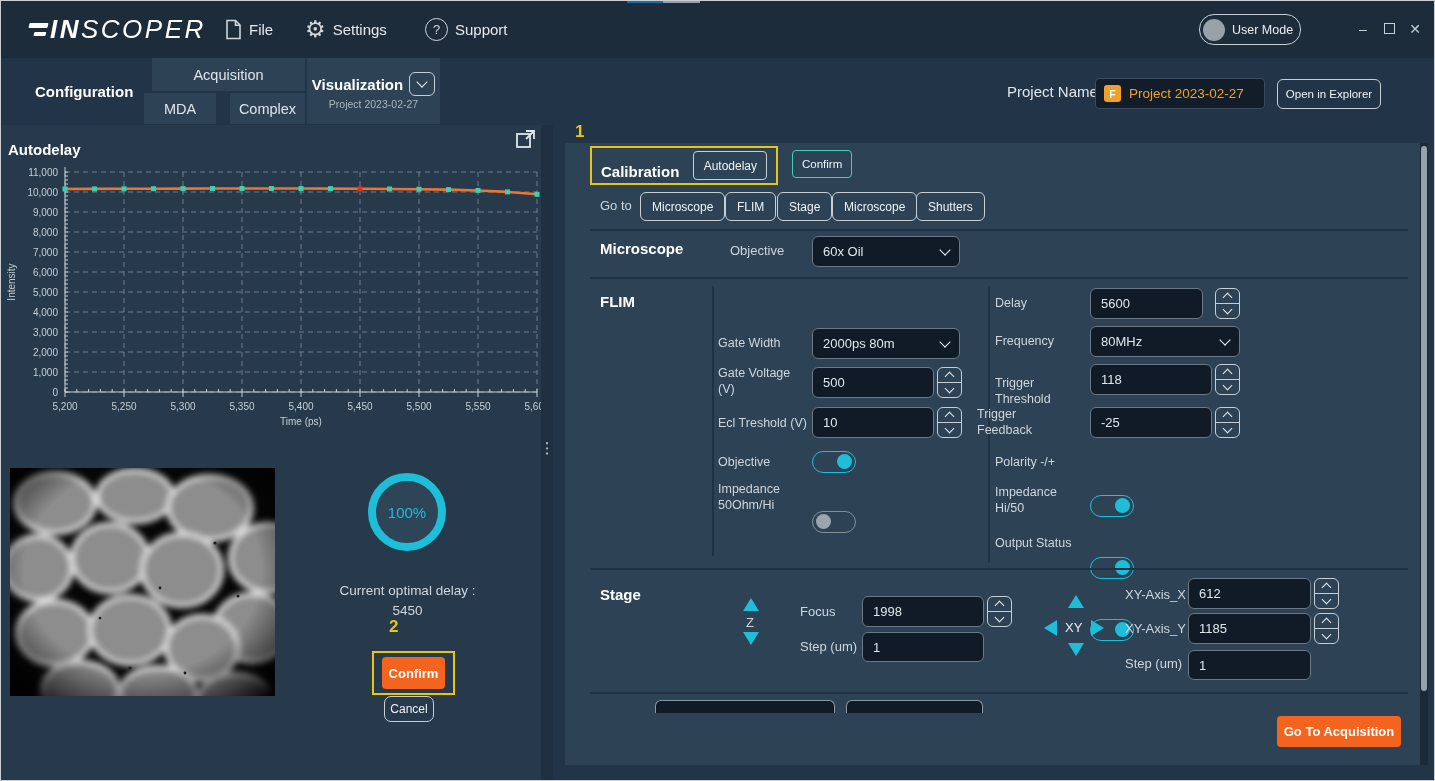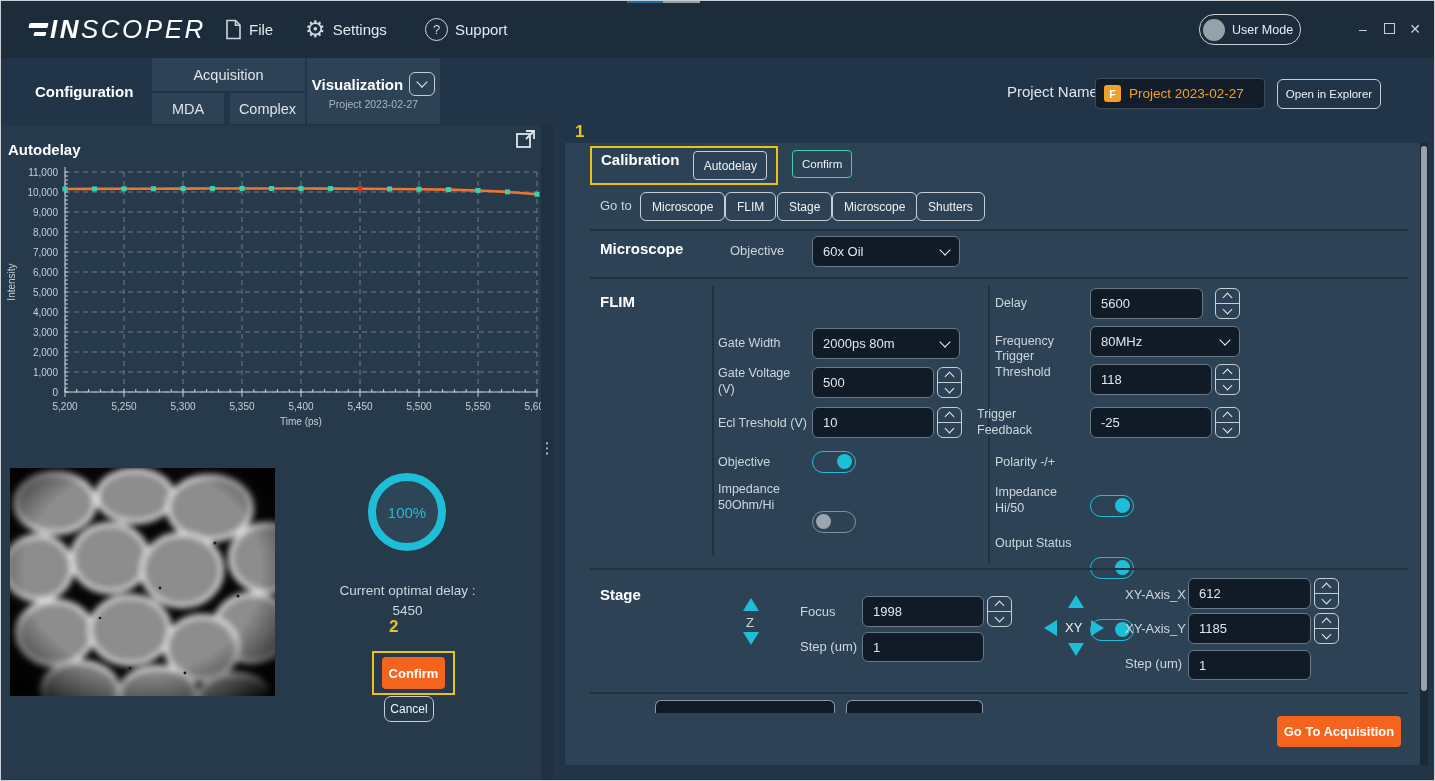--- a/index.html
+++ b/index.html
@@ -149,21 +149,21 @@
   <div class="winctl" style="left:1350px">
     <span class="wbtn">–</span>
     <span class="wbtn"><span class="wsq"></span></span>
     <span class="wbtn">✕</span>
   </div>
 </div>
 
 <div class="navbar">
   <div class="cfg">Configuration</div>
   <div class="tab" style="left:152px;top:0;width:153px;height:33px">Acquisition</div>
-  <div class="tab" style="left:152px;top:35px;width:72px;height:31px">MDA</div>
+  <div class="tab" style="left:144px;top:35px;width:72px;height:31px">MDA</div>
   <div class="tab" style="left:230px;top:35px;width:75px;height:31px">Complex</div>
   <div class="visblock">
     <div class="visrow">
       <span>Visualization</span>
       <span class="chevbtn">
           <i class="ch lg"></i>
         </span>
     </div>
     <div class="vissub">Project 2023-02-27</div>
   </div>
@@ -411,21 +411,21 @@
 
 <div class="splitter">
     <span class="grip">⋮</span>
   </div>
 
 <div class="right-panel">
   <div class="abs ybadge" style="left:22px;top:-3px">1</div>
 
   <div class="inner">
 
-    <div class="hlwrap" style="left:25px;top:3px;display:flex;align-items:flex-start;gap:14px;padding:3px 9px">
+    <div class="hlwrap" style="left:25px;top:3px;display:flex;align-items:flex-end;gap:14px;padding:3px 9px">
       <span class="stitle">Calibration</span>
       <button class="btn" style="width:74px;height:29px;font-size:12px;border-radius:4px">Autodelay</button>
     </div>
     <button class="btn" style="position:absolute;left:227px;top:7px;height:28px;padding:0 9px;font-size:11.5px;border-radius:4px;border-color:#3ecfb4">Confirm</button>
 
     <div class="abs lbl" style="left:35px;top:55px;font-size:13px">Go to</div>
     <button class="btn" style="position:absolute;left:75px;top:49px;height:29px;padding:0 11px;font-size:12px">Microscope</button>
     <button class="btn" style="position:absolute;left:160px;top:49px;height:29px;padding:0 11px;font-size:12px">FLIM</button>
     <button class="btn" style="position:absolute;left:212px;top:49px;height:29px;padding:0 11px;font-size:12px">Stage</button>
     <button class="btn" style="position:absolute;left:267px;top:49px;height:29px;padding:0 11px;font-size:12px">Microscope</button>
@@ -500,21 +500,21 @@
           <i class="ch dn"></i>
         </span>
     </div>
 
     <div class="abs lbl" style="left:430px;top:190px;width:90px">Frequency</div>
     <div class="abs select" style="left:525px;top:183px;width:150px">
       <span>80MHz</span>
       <i class="ch lg"></i>
     </div>
 
-    <div class="abs lbl" style="left:430px;top:205px;width:90px">Trigger Threshold</div>
+    <div class="abs lbl" style="left:430px;top:232px;width:90px">Trigger Threshold</div>
     <div class="abs field" style="left:525px;top:221px;width:122px">
       <span>118</span>
     </div>
     <div class="abs spin" style="left:650px;top:221px">
       <span class="sp-half">
           <i class="ch up"></i>
         </span>
       <span class="sp-half">
           <i class="ch dn"></i>
         </span>

